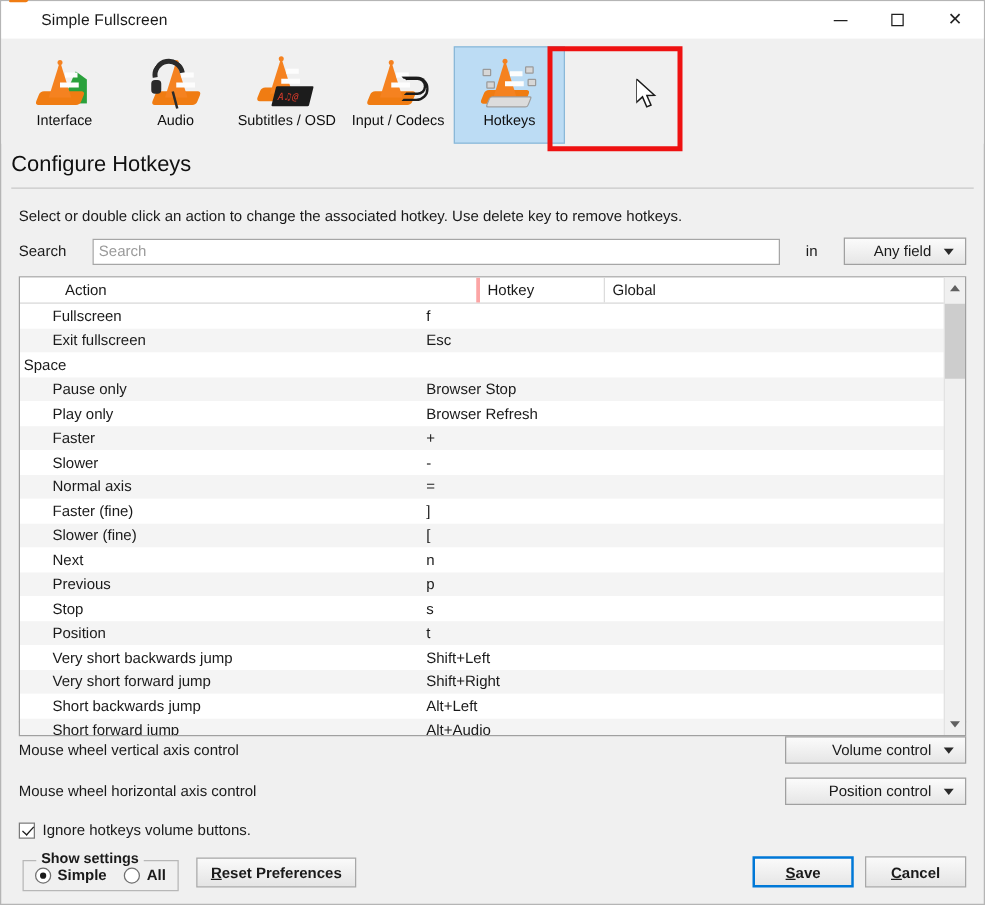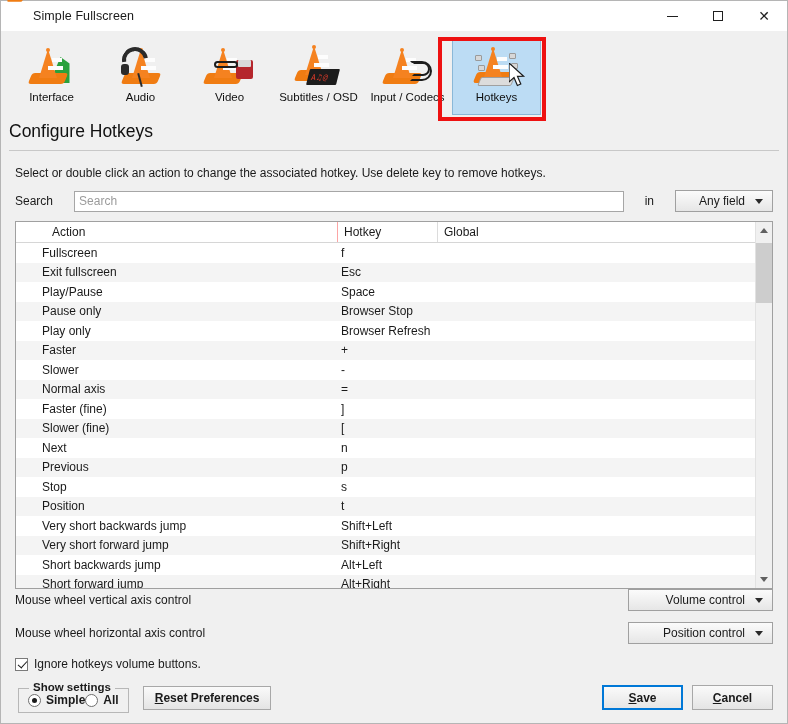--- a/index.html
+++ b/index.html
@@ -302,21 +302,21 @@
   .thead {
     display: flex;
     height: 21px;
     flex: 0 0 21px;
     background: #ffffff;
     border-bottom: 1px solid #d6d6d6;
     font-size: 12px;
     color: #1a1a1a;
   }
   .th { display: flex; align-items: center; padding-left: 6px; }
-  .th.c-action { width: 322px; border-right: 1px solid #fca5a5; padding-left: 36px; }
+  .th.c-action { width: 368px; border-right: 3px solid #fca5a5; padding-left: 36px; }
   .th.c-hotkey { width: 100px; border-right: 1px solid #dcdcdc; }
   .th.c-global { flex: 1 1 auto; }
   .tbody {
     flex: 1 1 auto;
     overflow: hidden;
     position: relative;
   }
   .trow {
     display: flex;
     height: 19.5px;
@@ -420,21 +420,21 @@
     margin-left: 3px;
   }
   .groupbox .gtitle {
     position: absolute;
     top: -8px; left: 10px;
     background: #f0f0f0;
     padding: 0 4px;
     font-size: 11.5px;
     color: #1a1a1a;
   }
-  .radios { display: flex; align-items: flex-end; }
+  .radios { display: flex; align-items: flex-end; gap: 14px; }
   .radio { display: flex; align-items: center; font-size: 12px; color:#1a1a1a; }
   .rdot {
     width: 13px; height: 13px;
     border: 1px solid #6f6f6f;
     border-radius: 50%;
     background: #fff;
     margin-right: 5px;
     position: relative;
   }
   .rdot.on::after {
@@ -526,35 +526,20 @@
             <span class="stripe2"></span>
             <span class="tip"></span>
         </div>
         <span class="deco deco-headphone"></span>
         <span class="deco deco-hp-cup"></span>
         <span class="deco deco-hp-wire"></span>
       </div>
       <span class="catlabel">Audio</span>
     </div>
 
-    <div class="cat">
-      <div class="icoholder">
-        <div class="cone" style="left:-3px;top:0;width:44px;height:44px;">
-          <span class="base"></span>
-            <span class="body"></span>
-          <span class="stripe1"></span>
-            <span class="stripe2"></span>
-            <span class="tip"></span>
-        </div>
-        <span class="deco deco-film"></span>
-        <span class="deco deco-film2"></span>
-        <span class="deco deco-glasses"></span>
-      </div>
-      <span class="catlabel">Video</span>
-    </div>
 
     <div class="cat">
       <div class="icoholder">
         <div class="cone" style="left:-1px;top:-3px;width:44px;height:44px;">
           <span class="base"></span>
             <span class="body"></span>
           <span class="stripe1"></span>
             <span class="stripe2"></span>
             <span class="tip"></span>
         </div>
@@ -634,21 +619,20 @@
             <div class="td c-action">Fullscreen</div>
             <div class="td c-hotkey">f</div>
             <div class="td c-global"></div>
           </div>
           <div class="trow">
             <div class="td c-action">Exit fullscreen</div>
             <div class="td c-hotkey">Esc</div>
             <div class="td c-global"></div>
           </div>
           <div class="trow">
-            <div class="td c-action">Play/Pause</div>
             <div class="td c-hotkey">Space</div>
             <div class="td c-global"></div>
           </div>
           <div class="trow">
             <div class="td c-action">Pause only</div>
             <div class="td c-hotkey">Browser Stop</div>
             <div class="td c-global"></div>
           </div>
           <div class="trow">
             <div class="td c-action">Play only</div>
@@ -710,21 +694,21 @@
             <div class="td c-hotkey">Shift+Right</div>
             <div class="td c-global"></div>
           </div>
           <div class="trow">
             <div class="td c-action">Short backwards jump</div>
             <div class="td c-hotkey">Alt+Left</div>
             <div class="td c-global"></div>
           </div>
           <div class="trow">
             <div class="td c-action">Short forward jump</div>
-            <div class="td c-hotkey">Alt+Right</div>
+            <div class="td c-hotkey">Alt+Audio</div>
             <div class="td c-global"></div>
           </div>
         </div>
 
       <div class="vscroll">
         <div class="sb-arrow up">
           <span class="caret"></span>
         </div>
         <div class="sb-track">
           <div class="sb-thumb"></div>

